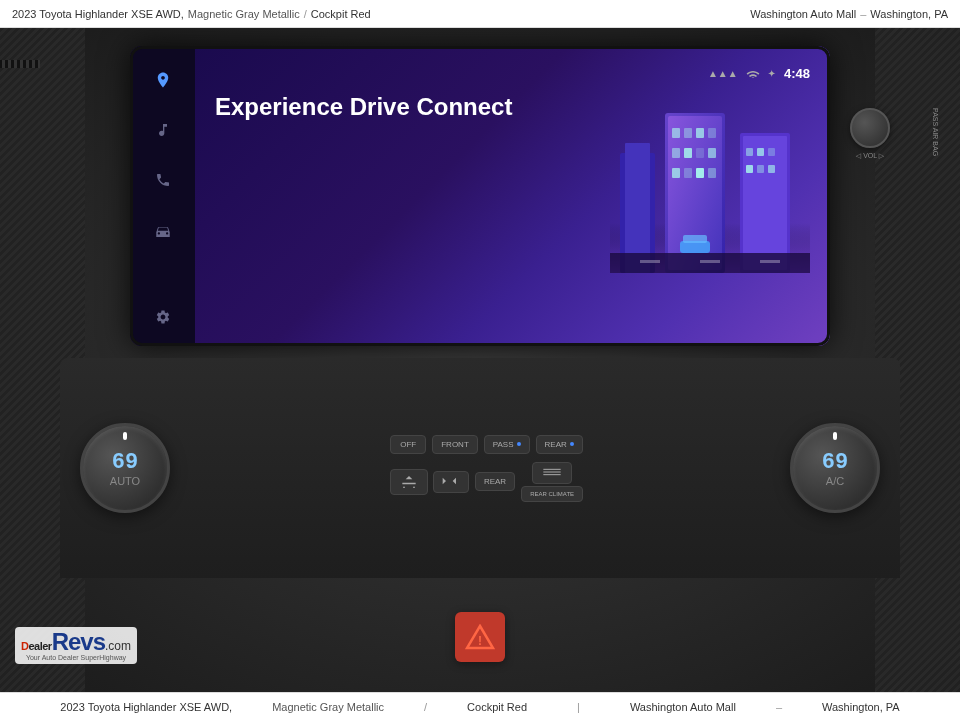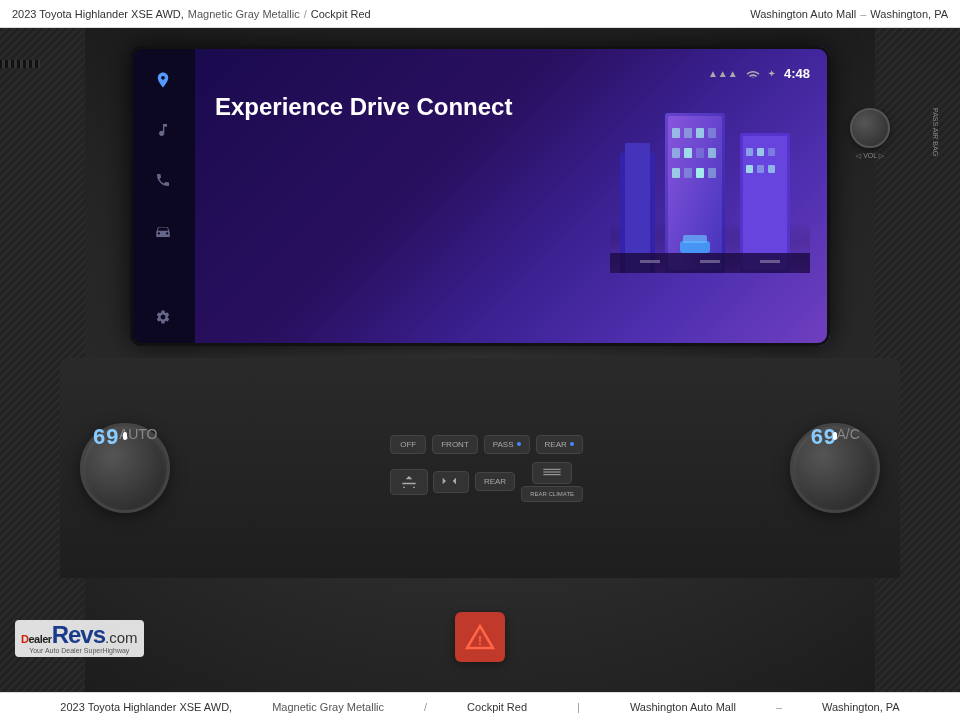--- a/index.html
+++ b/index.html
@@ -226,34 +226,34 @@
     }
 
     
     .temp-knob {
       width: 90px;
       height: 90px;
       border-radius: 50%;
       background: radial-gradient(circle at 35% 35%, #555, #222);
       border: 3px solid #444;
       display: flex;
-      flex-direction: row;
-      align-items: flex-start;
+      flex-direction: column;
+      align-items: center;
       justify-content: center;
       box-shadow: 0 4px 15px rgba(0,0,0,0.5), inset 0 2px 4px rgba(255,255,255,0.1);
       position: relative;
     }
     .temp-number {
       font-size: 22px;
       font-weight: bold;
       color: #88ccff;
       font-family: 'Courier New', monospace;
     }
     .temp-label {
-      font-size: 14px;
+      font-size: 11px;
       color: #888;
       text-transform: uppercase;
     }
     .knob-indicator {
       position: absolute;
       top: 6px;
       left: 50%;
       transform: translateX(-50%);
       width: 4px;
       height: 8px;
@@ -370,21 +370,21 @@
       gap: 40px;
       font-size: 11px;
       color: #333;
       z-index: 10;
       border-top: 1px solid #ddd;
     }
 
     
     #watermark {
       position: absolute;
-      bottom: 35px;
+      bottom: 28px;
       left: 15px;
       z-index: 20;
     }
     #watermark-logo {
       background: rgba(255,255,255,0.85);
       border-radius: 4px;
       padding: 3px 6px;
       display: flex;
       flex-direction: column;
       align-items: center;
@@ -400,21 +400,21 @@
       color: #555;
     }
     #watermark-logo .revs {
       font-size: 24px;
       font-weight: 900;
       color: #1a3a8a;
       letter-spacing: -1px;
       line-height: 1;
     }
     #watermark-logo .com {
-      font-size: 15px;
+      font-size: 12px;
       color: #333;
     }
     .vent-left {
       left: 60px;
       top: 355px;
       width: 50px;
       height: 8px;
       background: repeating-linear-gradient(90deg, #333 0px, #333 3px, #111 3px, #111 6px);
       border-radius: 2px;
     }

